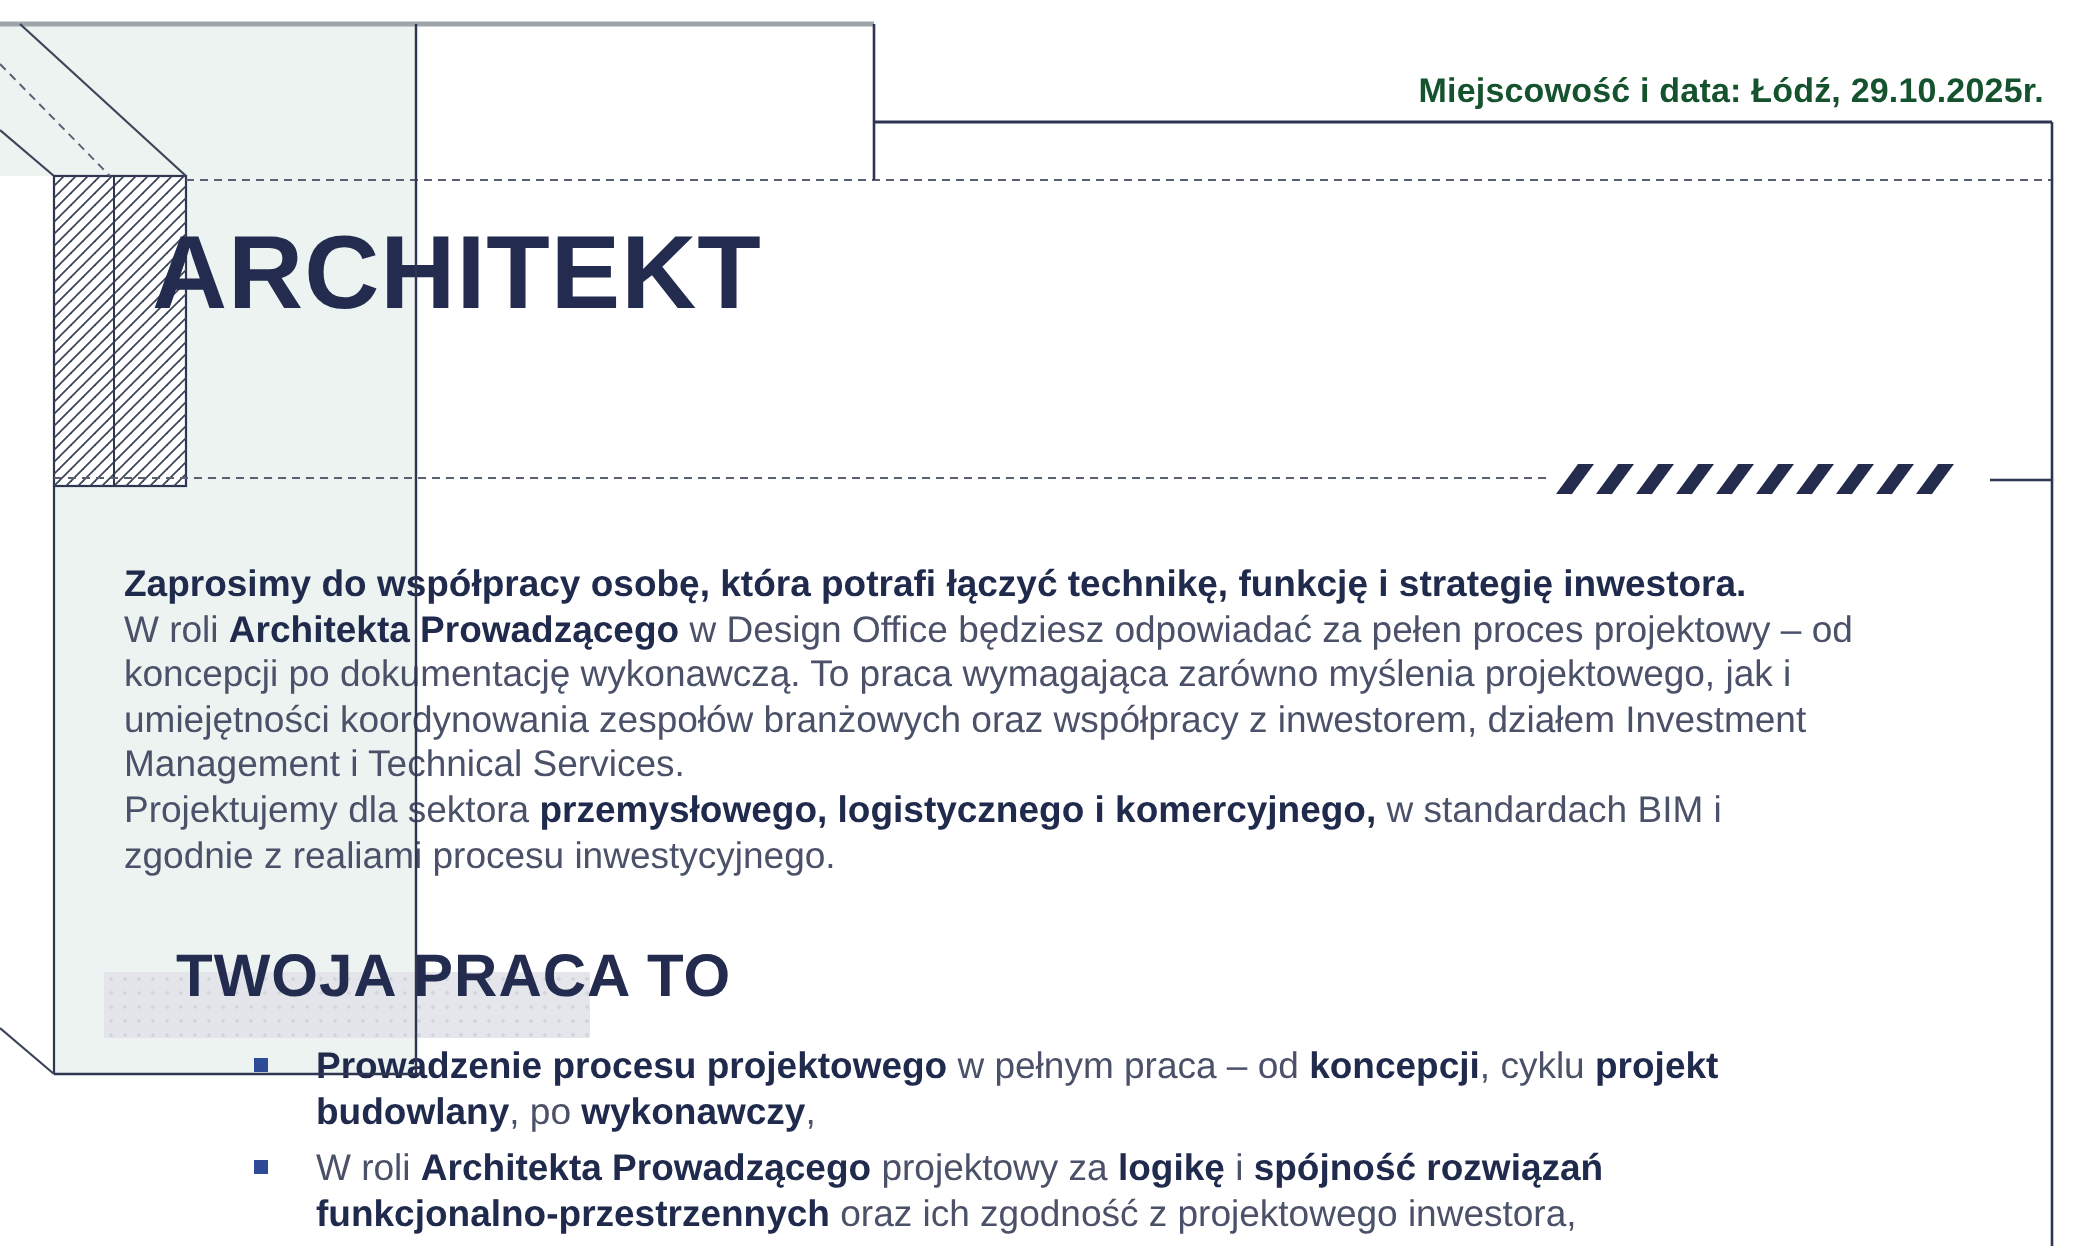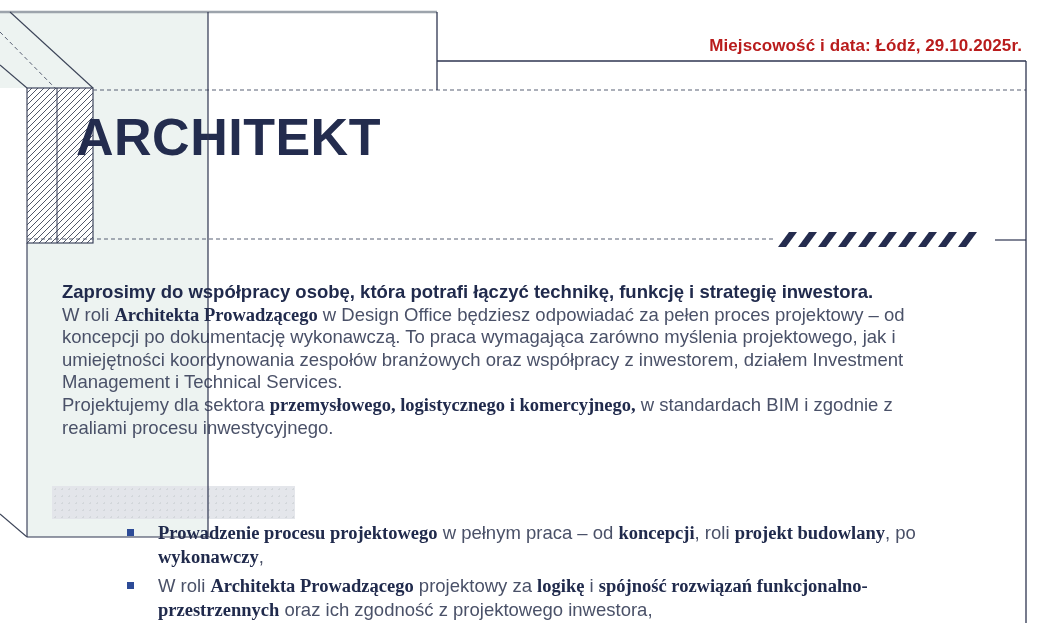--- a/index.html
+++ b/index.html
@@ -6,31 +6,31 @@
   .canvas{
     position:relative;width:1046px;height:623px;background:#ffffff;
     font-family:"Liberation Sans",sans-serif;overflow:hidden;
   }
   svg.layer{position:absolute;left:0;top:0;width:1046px;height:623px;pointer-events:none;}
   .layer.bg{z-index:0;}
   .layer.fg{z-index:6;}
 
   .date{
     position:absolute;top:36px;right:24px;z-index:2;
-    font-size:17px;font-weight:bold;color:#b91c1c;letter-spacing:.1px;
+    font-size:17px;font-weight:bold;color:#14532d;letter-spacing:.1px;
   }
   .title{
     position:absolute;left:76px;top:104px;z-index:2;
     font-size:52px;line-height:67px;font-weight:800;color:#232c4e;letter-spacing:.5px;text-align:center;
   }
   .intro{
     position:absolute;left:62px;top:281px;width:868px;z-index:2;
     font-size:18.5px;line-height:22.6px;color:#4a5168;
   }
-  .b{font-weight:bold;color:#202a4c;font-family:Liberation Serif, serif;}
+  .b{font-weight:bold;color:#202a4c;}
   .lead{font-weight:bold;color:#202a4c;white-space:nowrap;}
 
   .heading-panel{
     position:absolute;left:52px;top:486px;width:243px;height:33px;z-index:1;
     background-color:rgba(226,228,233,.92);
     background-image:radial-gradient(circle,#d3d7db 1px,rgba(0,0,0,0) 1px);
     background-size:7px 7px;
   }
   .section-heading{
     position:absolute;left:88px;top:472px;z-index:2;
@@ -77,24 +77,25 @@
   <div class="title">
     <div>ARCHITEKT</div>
   </div>
 
   <div class="intro">
     <div class="lead">Zaprosimy do współpracy osobę, która potrafi łączyć technikę, funkcję i strategię inwestora.</div>
     <div><span>W roli </span><span class="b">Architekta Prowadzącego</span><span> w Design Office będziesz odpowiadać za pełen proces projektowy – od koncepcji po dokumentację wykonawczą. To praca wymagająca zarówno myślenia projektowego, jak i umiejętności koordynowania zespołów branżowych oraz współpracy z inwestorem, działem Investment Management i Technical Services.</span></div>
     <div><span>Projektujemy dla sektora </span><span class="b">przemysłowego, logistycznego i komercyjnego,</span><span> w standardach BIM i zgodnie z realiami procesu inwestycyjnego.</span></div>
   </div>
 
+  <div class="section-heading">TWOJA PRACA TO</div>
 
   <ul class="bullet-list">
     <li>
-      <span class="bullet-square"></span><span class="b">Prowadzenie procesu projektowego</span><span> w pełnym praca – od </span><span class="b">koncepcji</span><span>, roli </span><span class="b">projekt budowlany</span><span>, po </span><span class="b">wykonawczy</span><span>,</span>
+      <span class="bullet-square"></span><span class="b">Prowadzenie procesu projektowego</span><span> w pełnym praca – od </span><span class="b">koncepcji</span><span>, cyklu </span><span class="b">projekt budowlany</span><span>, po </span><span class="b">wykonawczy</span><span>,</span>
     </li>
     <li>
       <span class="bullet-square"></span><span>W roli </span><span class="b">Architekta Prowadzącego</span><span> projektowy za </span><span class="b">logikę</span><span> i </span><span class="b">spójność rozwiązań funkcjonalno-przestrzennych</span><span> oraz ich zgodność z projektowego inwestora,</span>
     </li>
   </ul>
 
   <svg class="layer fg">
     <line x1="0" y1="12" x2="437" y2="12" stroke="#9da4ac" stroke-width="2.4"></line>
     <line x1="208" y1="12" x2="208" y2="537" stroke="#2e3550" stroke-width="1.2"></line>
     <line x1="27" y1="537" x2="210" y2="537" stroke="#2e3550" stroke-width="1.2"></line>

